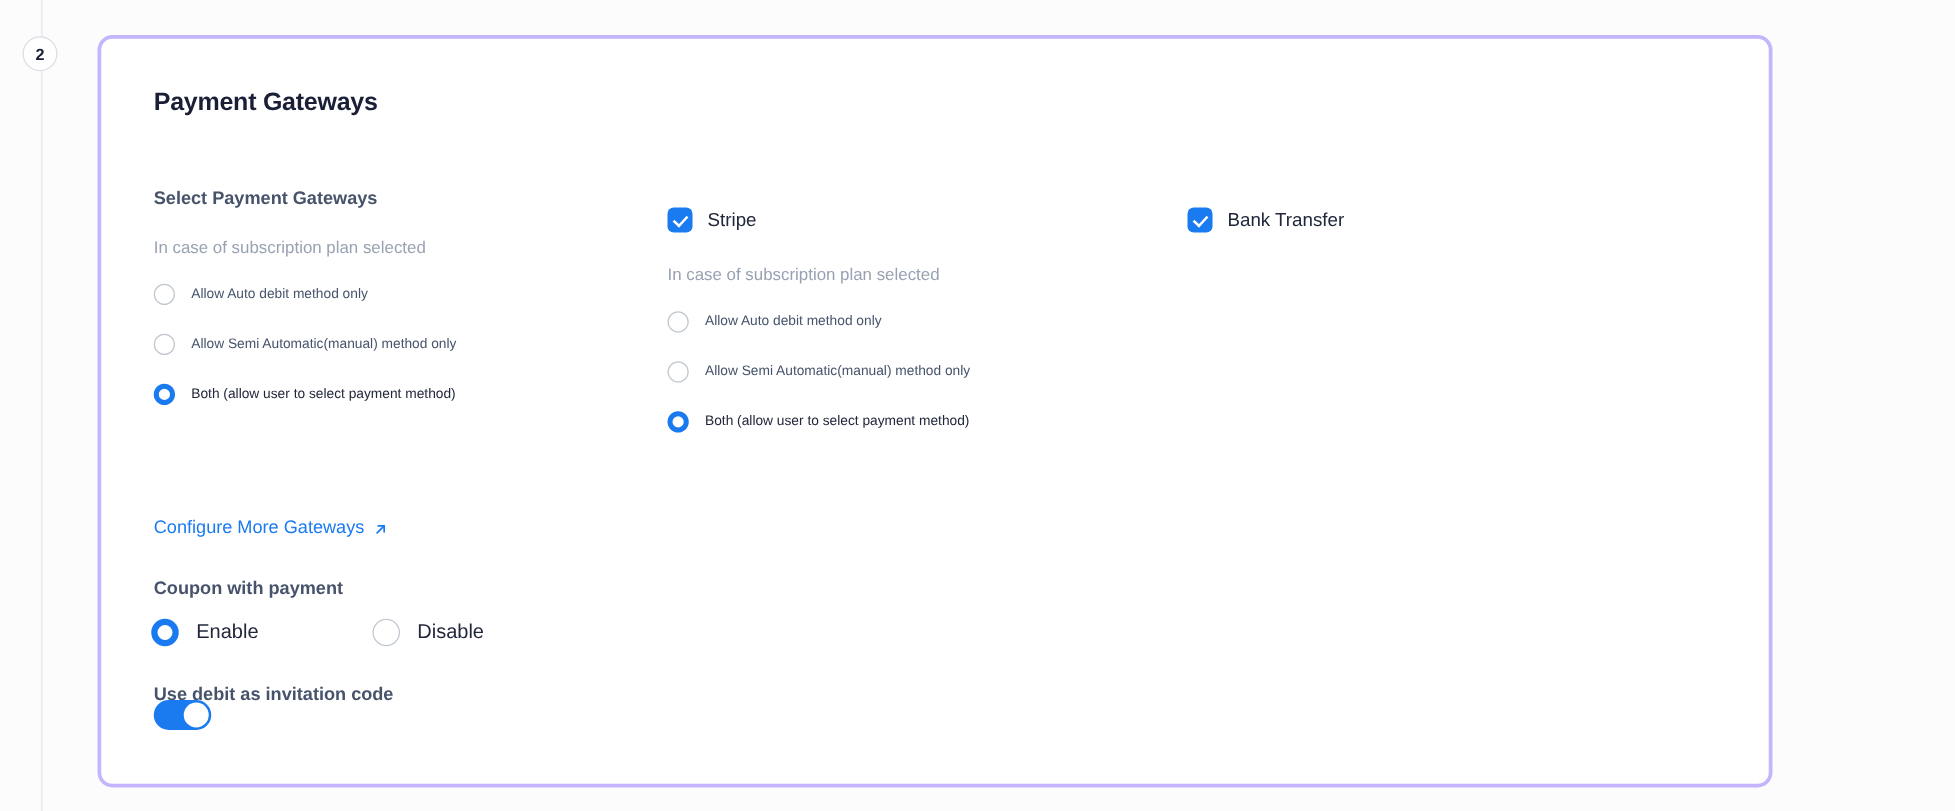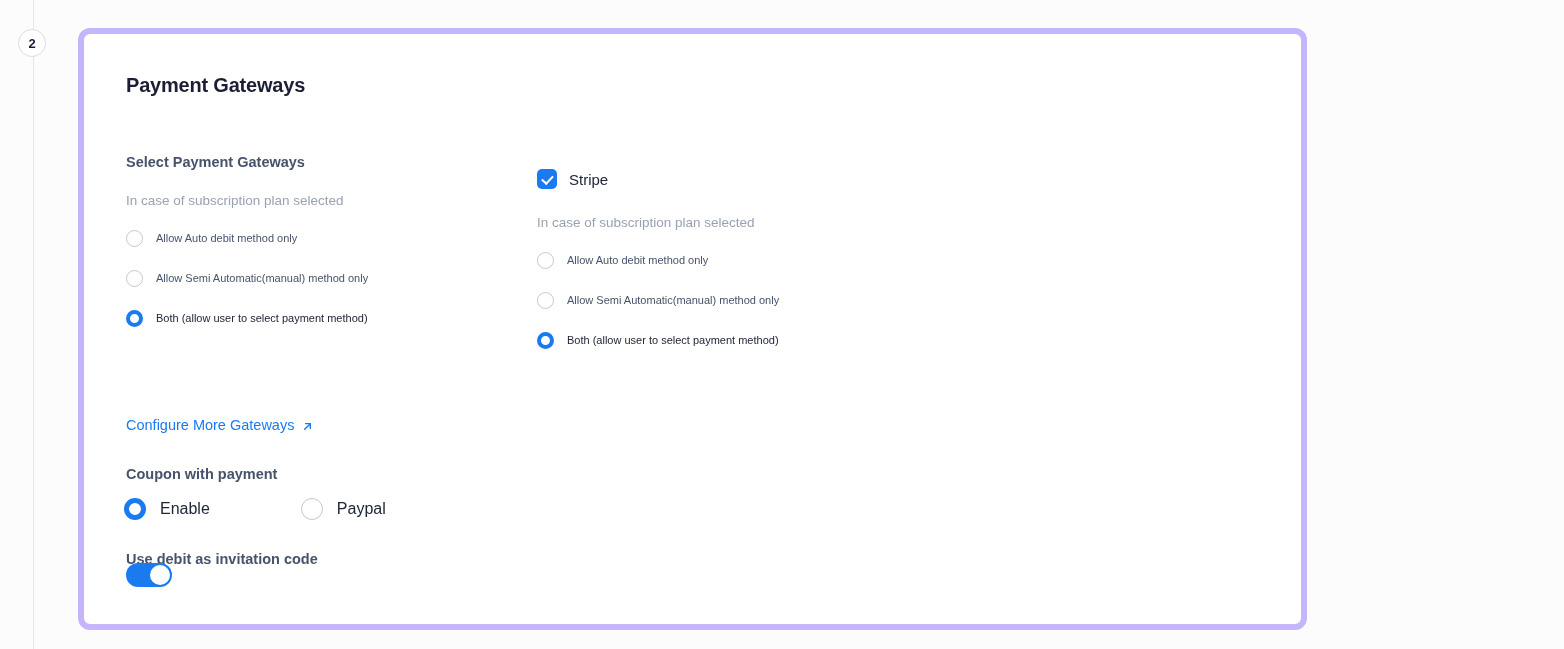--- a/index.html
+++ b/index.html
@@ -42,24 +42,24 @@
     justify-content: center;
     box-sizing: border-box;
     z-index: 2;
   }
 
   
   .card {
     position: absolute;
     left: 78px;
     top: 28px;
-    width: 1229px;
+    width: 1340px;
     height: 602px;
     background: #ffffff;
-    border: 6px solid #c4b5fd;
+    border: 3px solid #c4b5fd;
     border-radius: 12px;
     box-sizing: border-box;
   }
 
   .card-title {
     position: absolute;
     left: 42px;
     top: 40px;
     font-size: 20px;
     font-weight: bold;
@@ -272,41 +272,47 @@
         <span class="radio"></span>
         <span class="radio-label">Allow Semi Automatic(manual) method only</span>
       </div>
       <div class="radio-row sel">
         <span class="radio checked"></span>
         <span class="radio-label">Both (allow user to select payment method)</span>
       </div>
     </div>
   </div>
 
+  <div class="gw-col c3">
+    <div class="gw-head">
+      <span class="checkbox"></span>
+      <span class="gw-name">Bank Transfer</span>
+    </div>
+  </div>
 
   <a class="config-link">
     <span>Configure More Gateways</span>
     <span class="arrow-ne">
       <svg width="13" height="13" viewBox="0 0 16 16" fill="none">
         <path d="M4.5 11.5 L11.5 4.5" stroke="#1a7af0" stroke-width="1.7" stroke-linecap="round"></path>
         <path d="M5.6 4.5 H11.5 V10.4" stroke="#1a7af0" stroke-width="1.7" stroke-linecap="round" stroke-linejoin="round"></path>
       </svg>
     </span>
   </a>
 
   <div class="section-label label-coupon">Coupon with payment</div>
 
   <div class="coupon-radios">
     <div class="coupon-item">
       <span class="radio-lg checked"></span>
       <span class="coupon-label">Enable</span>
     </div>
     <div class="coupon-item second">
       <span class="radio-lg"></span>
-      <span class="coupon-label">Paypal</span>
+      <span class="coupon-label">Disable</span>
     </div>
   </div>
 
   <div class="section-label label-invitation">Use debit as invitation code</div>
 
   <div class="toggle">
     <span class="knob"></span>
   </div>
 
 </div>

